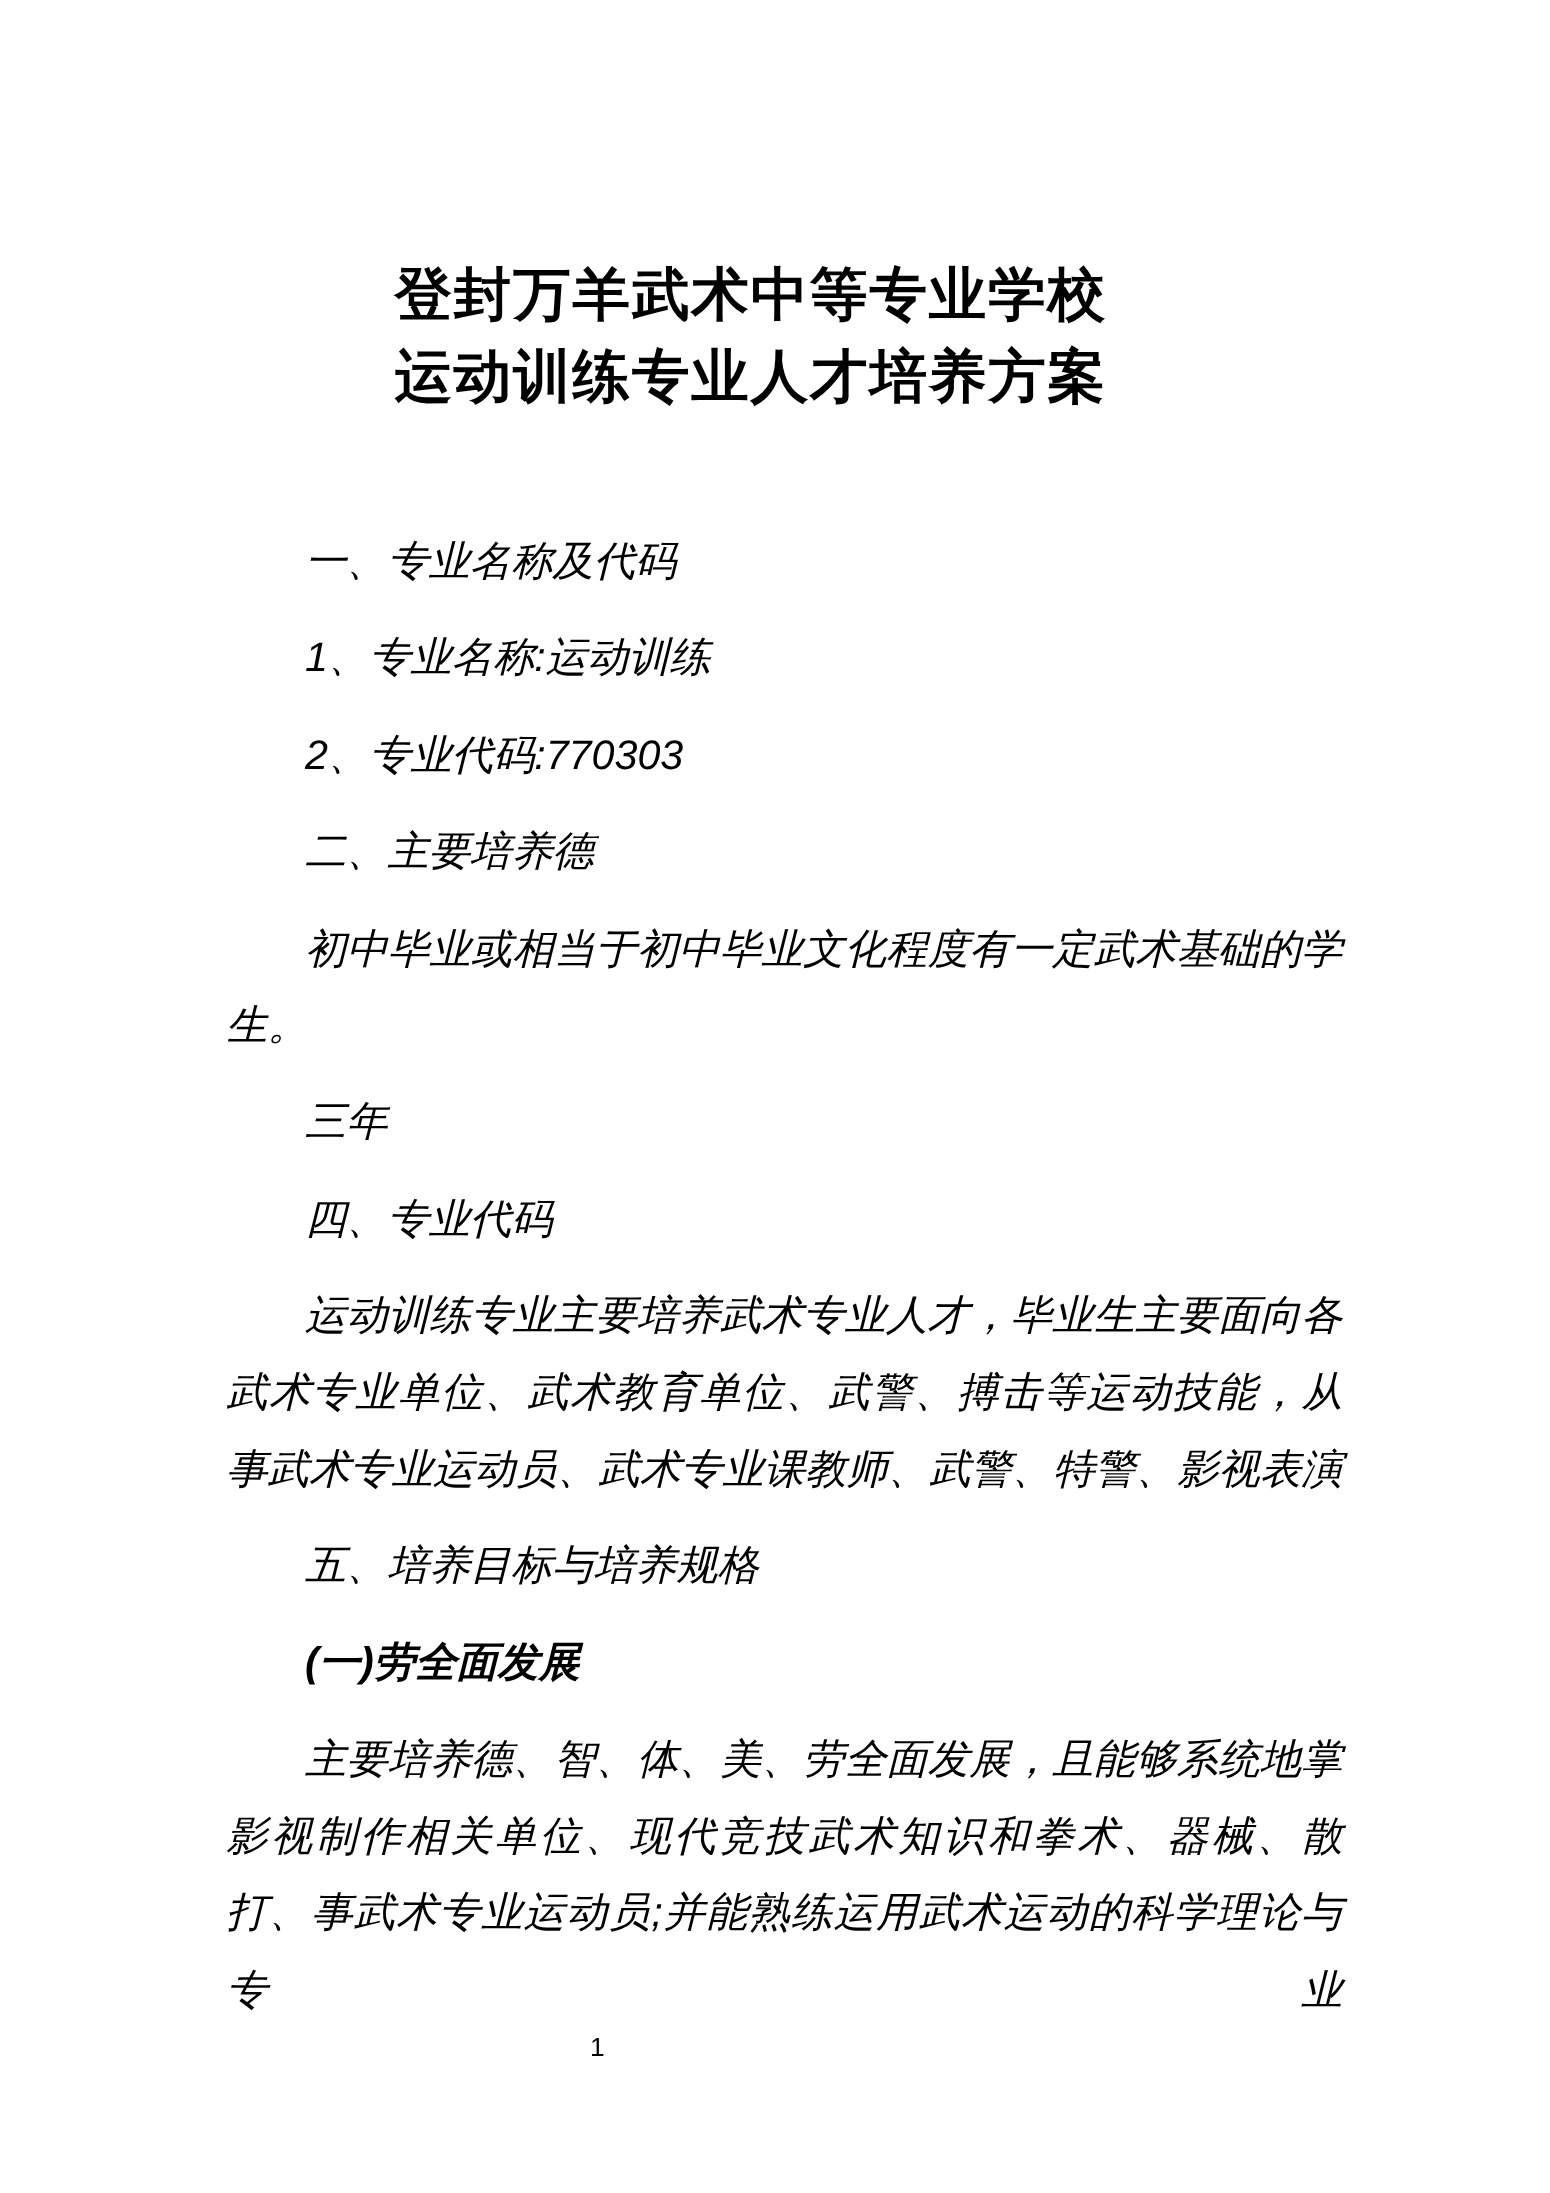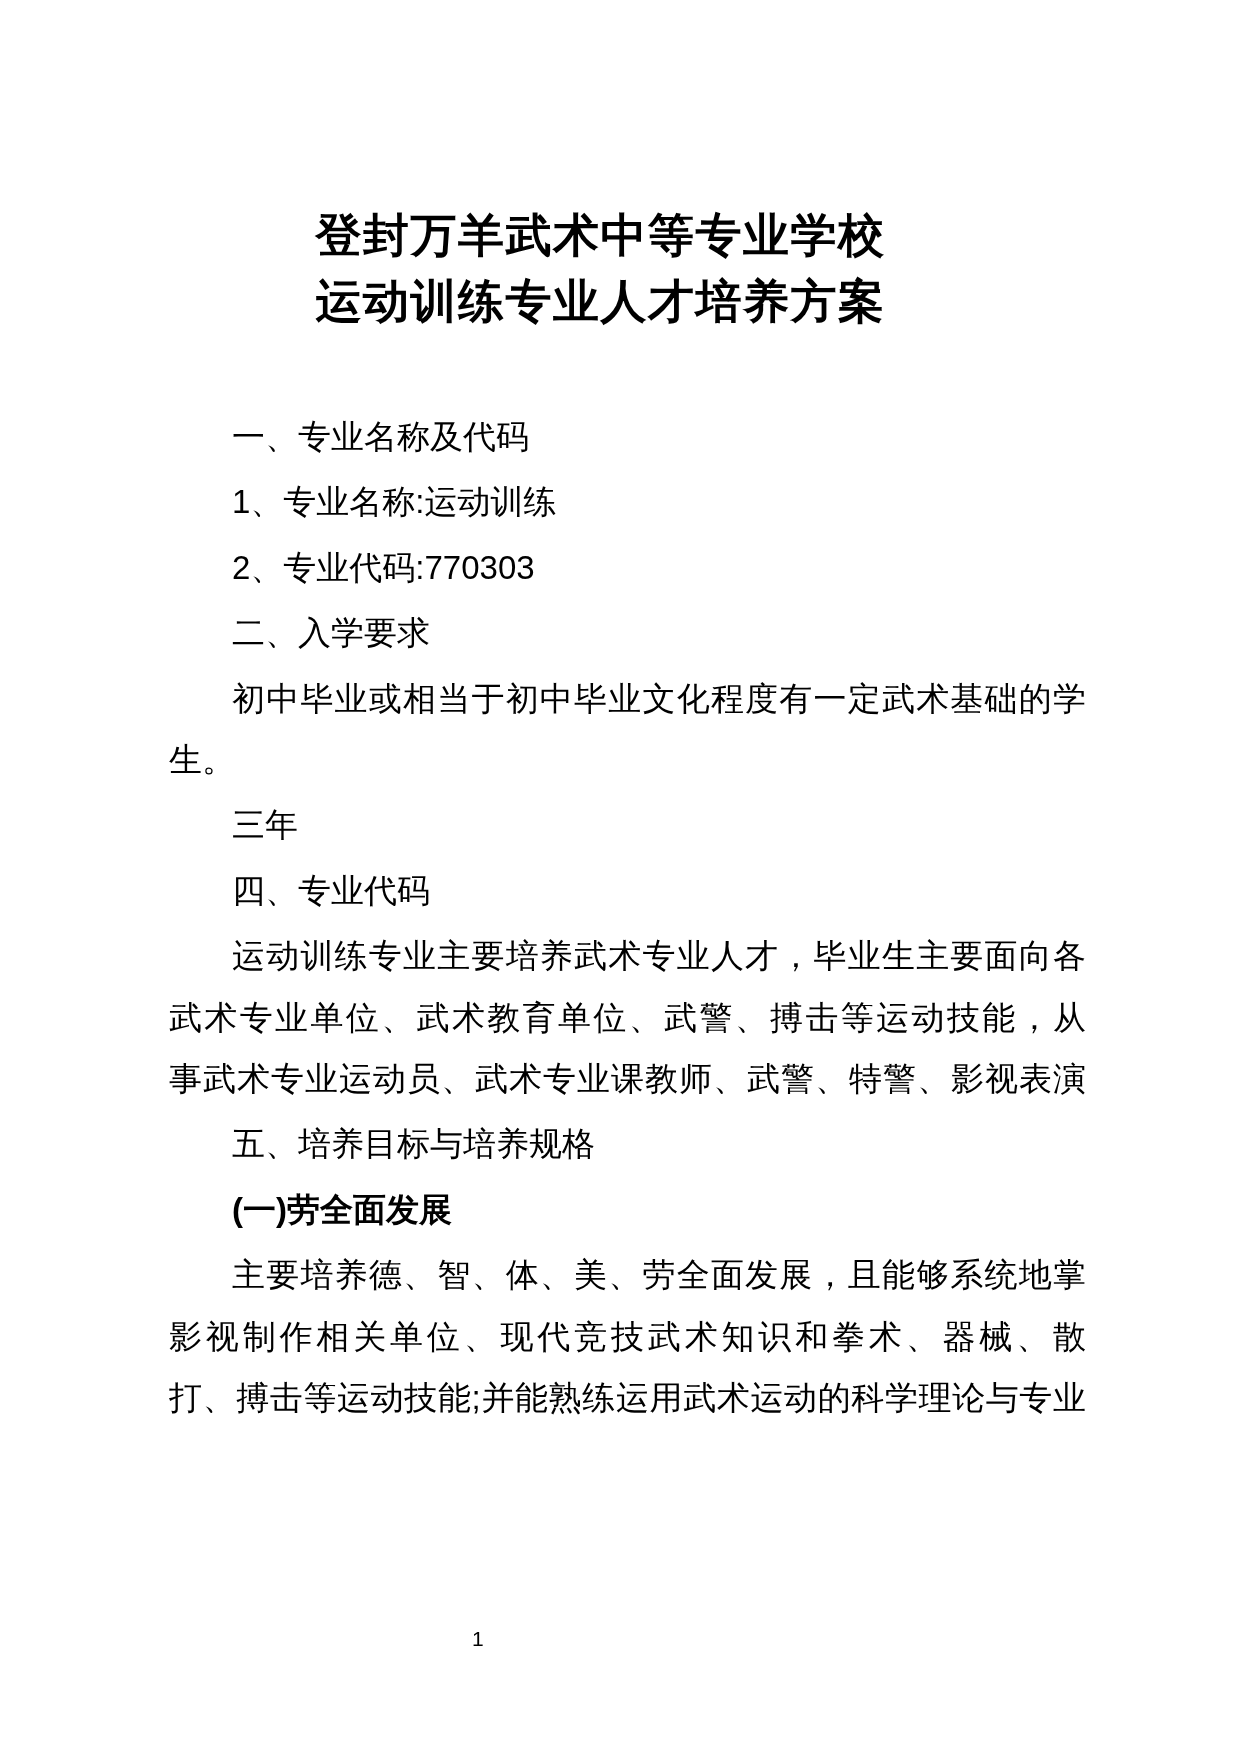--- a/index.html
+++ b/index.html
@@ -32,21 +32,21 @@
     white-space: nowrap;
   }
   .doc-body {
     position: absolute;
     left: 165px;
     top: 402px;
     width: 925px;
     font-size: 33px;
     line-height: 61.4px;
   }
-  .para { margin: 4px; }
+  .para { margin: 16px; font-style: italic; }
   .line {
     text-align: left;
     min-height: 61.4px;
   }
   .line.indent { text-indent: 63px; }
   .line.just {
     text-align: justify;
     text-align-last: justify;
   }
   .line.bold { font-weight: bold; }
@@ -73,21 +73,21 @@
       <div class="para">
         <div class="line indent">一、专业名称及代码</div>
       </div>
       <div class="para">
         <div class="line indent">1、专业名称:运动训练</div>
       </div>
       <div class="para">
         <div class="line indent">2、专业代码:770303</div>
       </div>
       <div class="para">
-        <div class="line indent">二、入学要求</div>
+        <div class="line indent">二、主要培养德</div>
       </div>
       <div class="para">
         <div class="line indent just">初中毕业或相当于初中毕业文化程度有一定武术基础的学</div>
         <div class="line">生。</div>
       </div>
       <div class="para">
         <div class="line indent">三年</div>
       </div>
       <div class="para">
         <div class="line indent">四、专业代码</div>
@@ -99,19 +99,19 @@
       </div>
       <div class="para">
         <div class="line indent">五、培养目标与培养规格</div>
       </div>
       <div class="para">
         <div class="line indent bold">(一)劳全面发展</div>
       </div>
       <div class="para">
         <div class="line indent just">主要培养德、智、体、美、劳全面发展，且能够系统地掌</div>
         <div class="line just">影视制作相关单位、现代竞技武术知识和拳术、器械、散</div>
-        <div class="line just">打、搏击等运动技能;并能熟练运用武术运动的科学理论与专业</div>
+        <div class="line just">打、事武术专业运动员;并能熟练运用武术运动的科学理论与专业</div>
       </div>
     </div>
 
   <div class="page-number">1</div>
 
 </div>
 
 </body></html>

